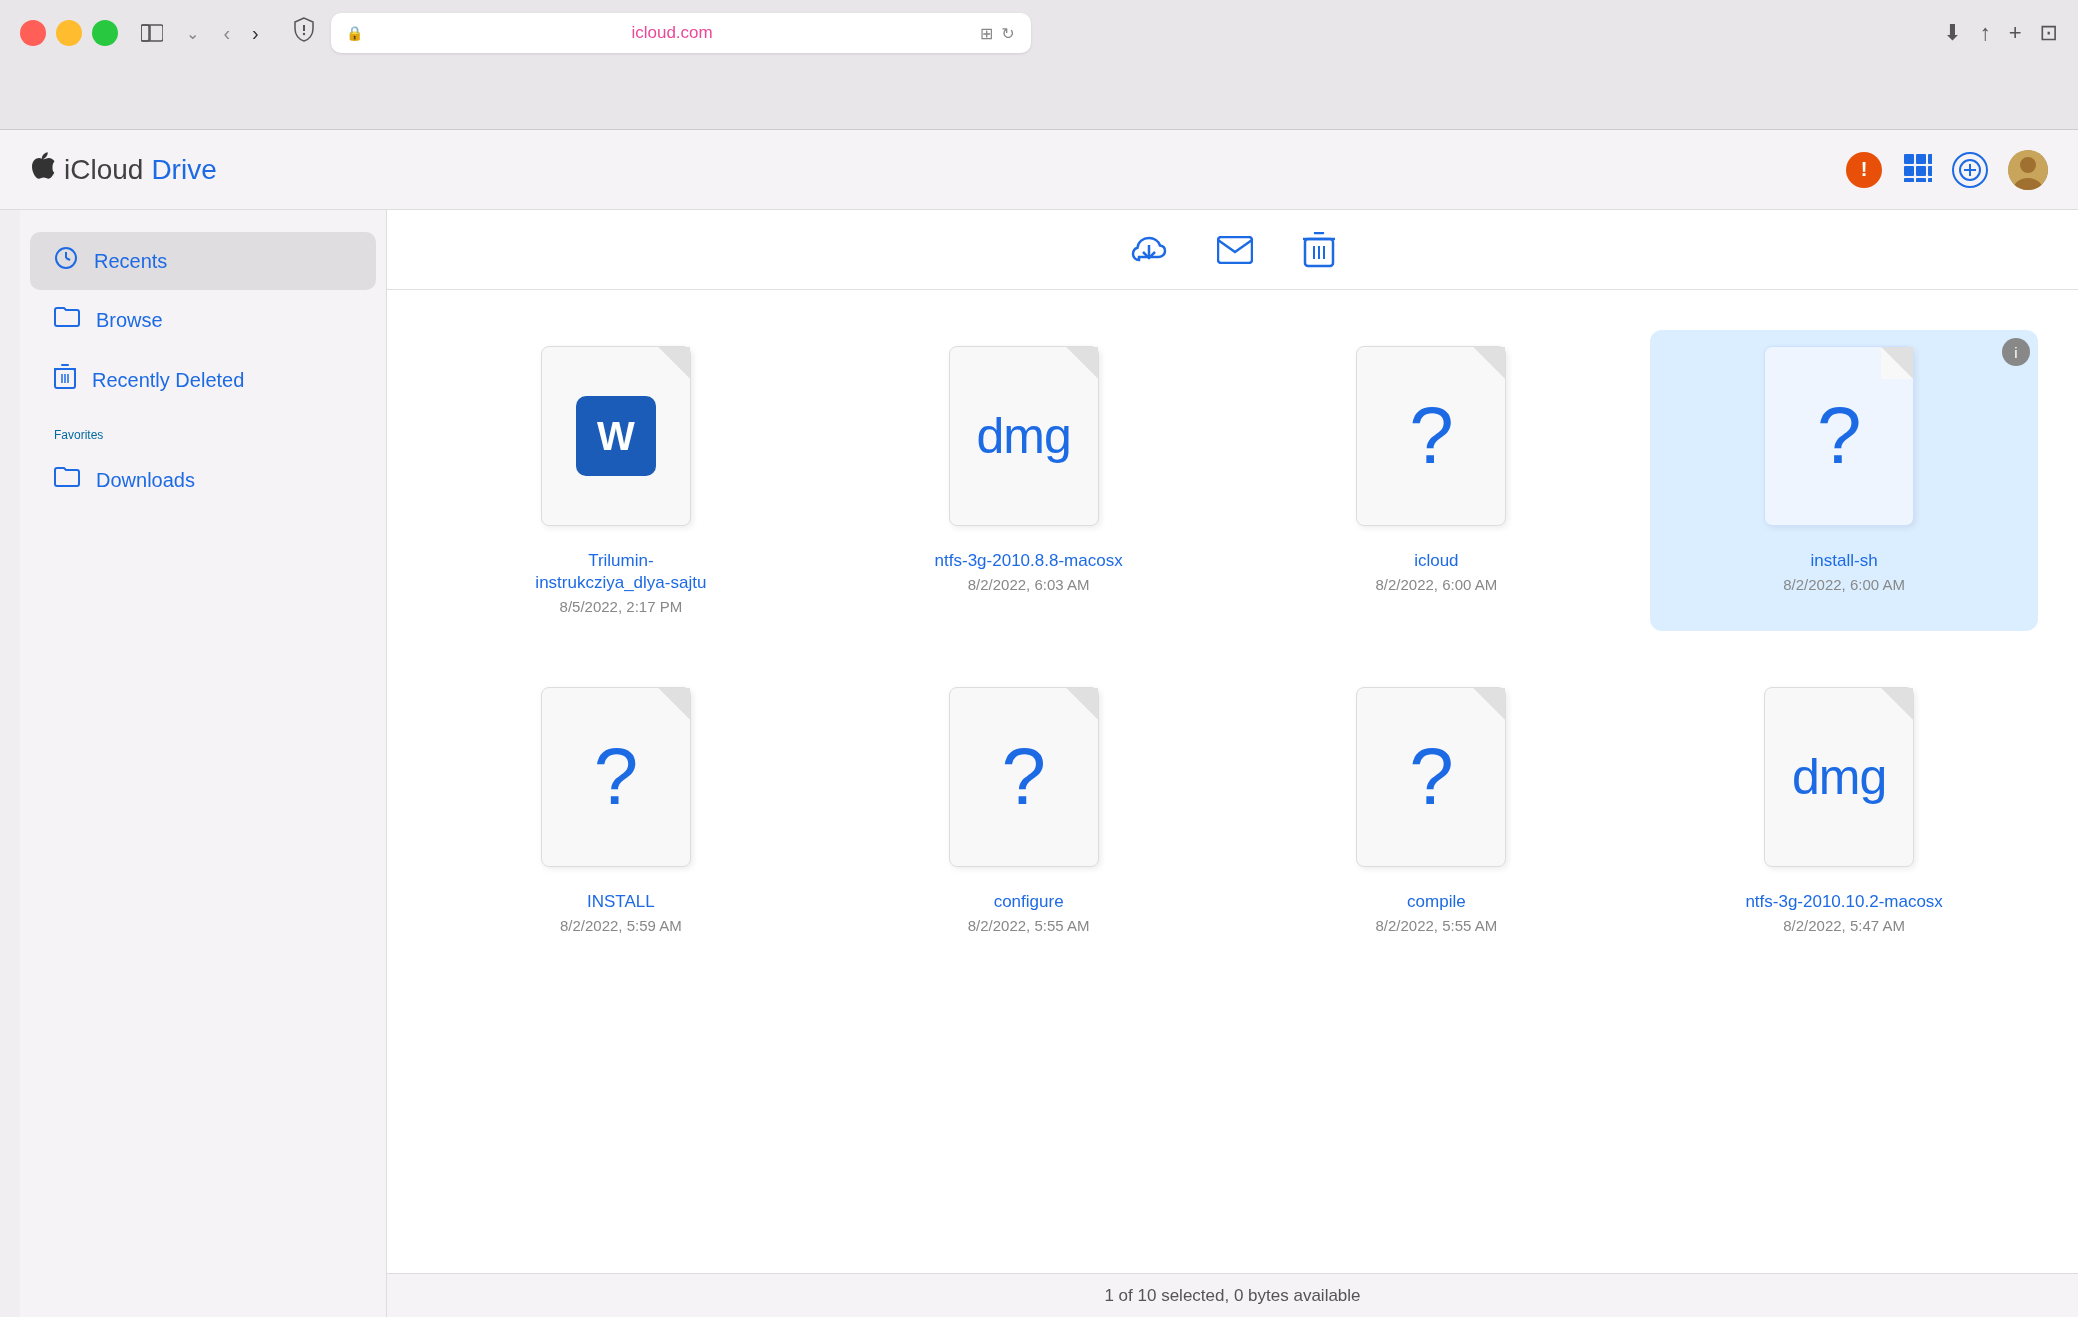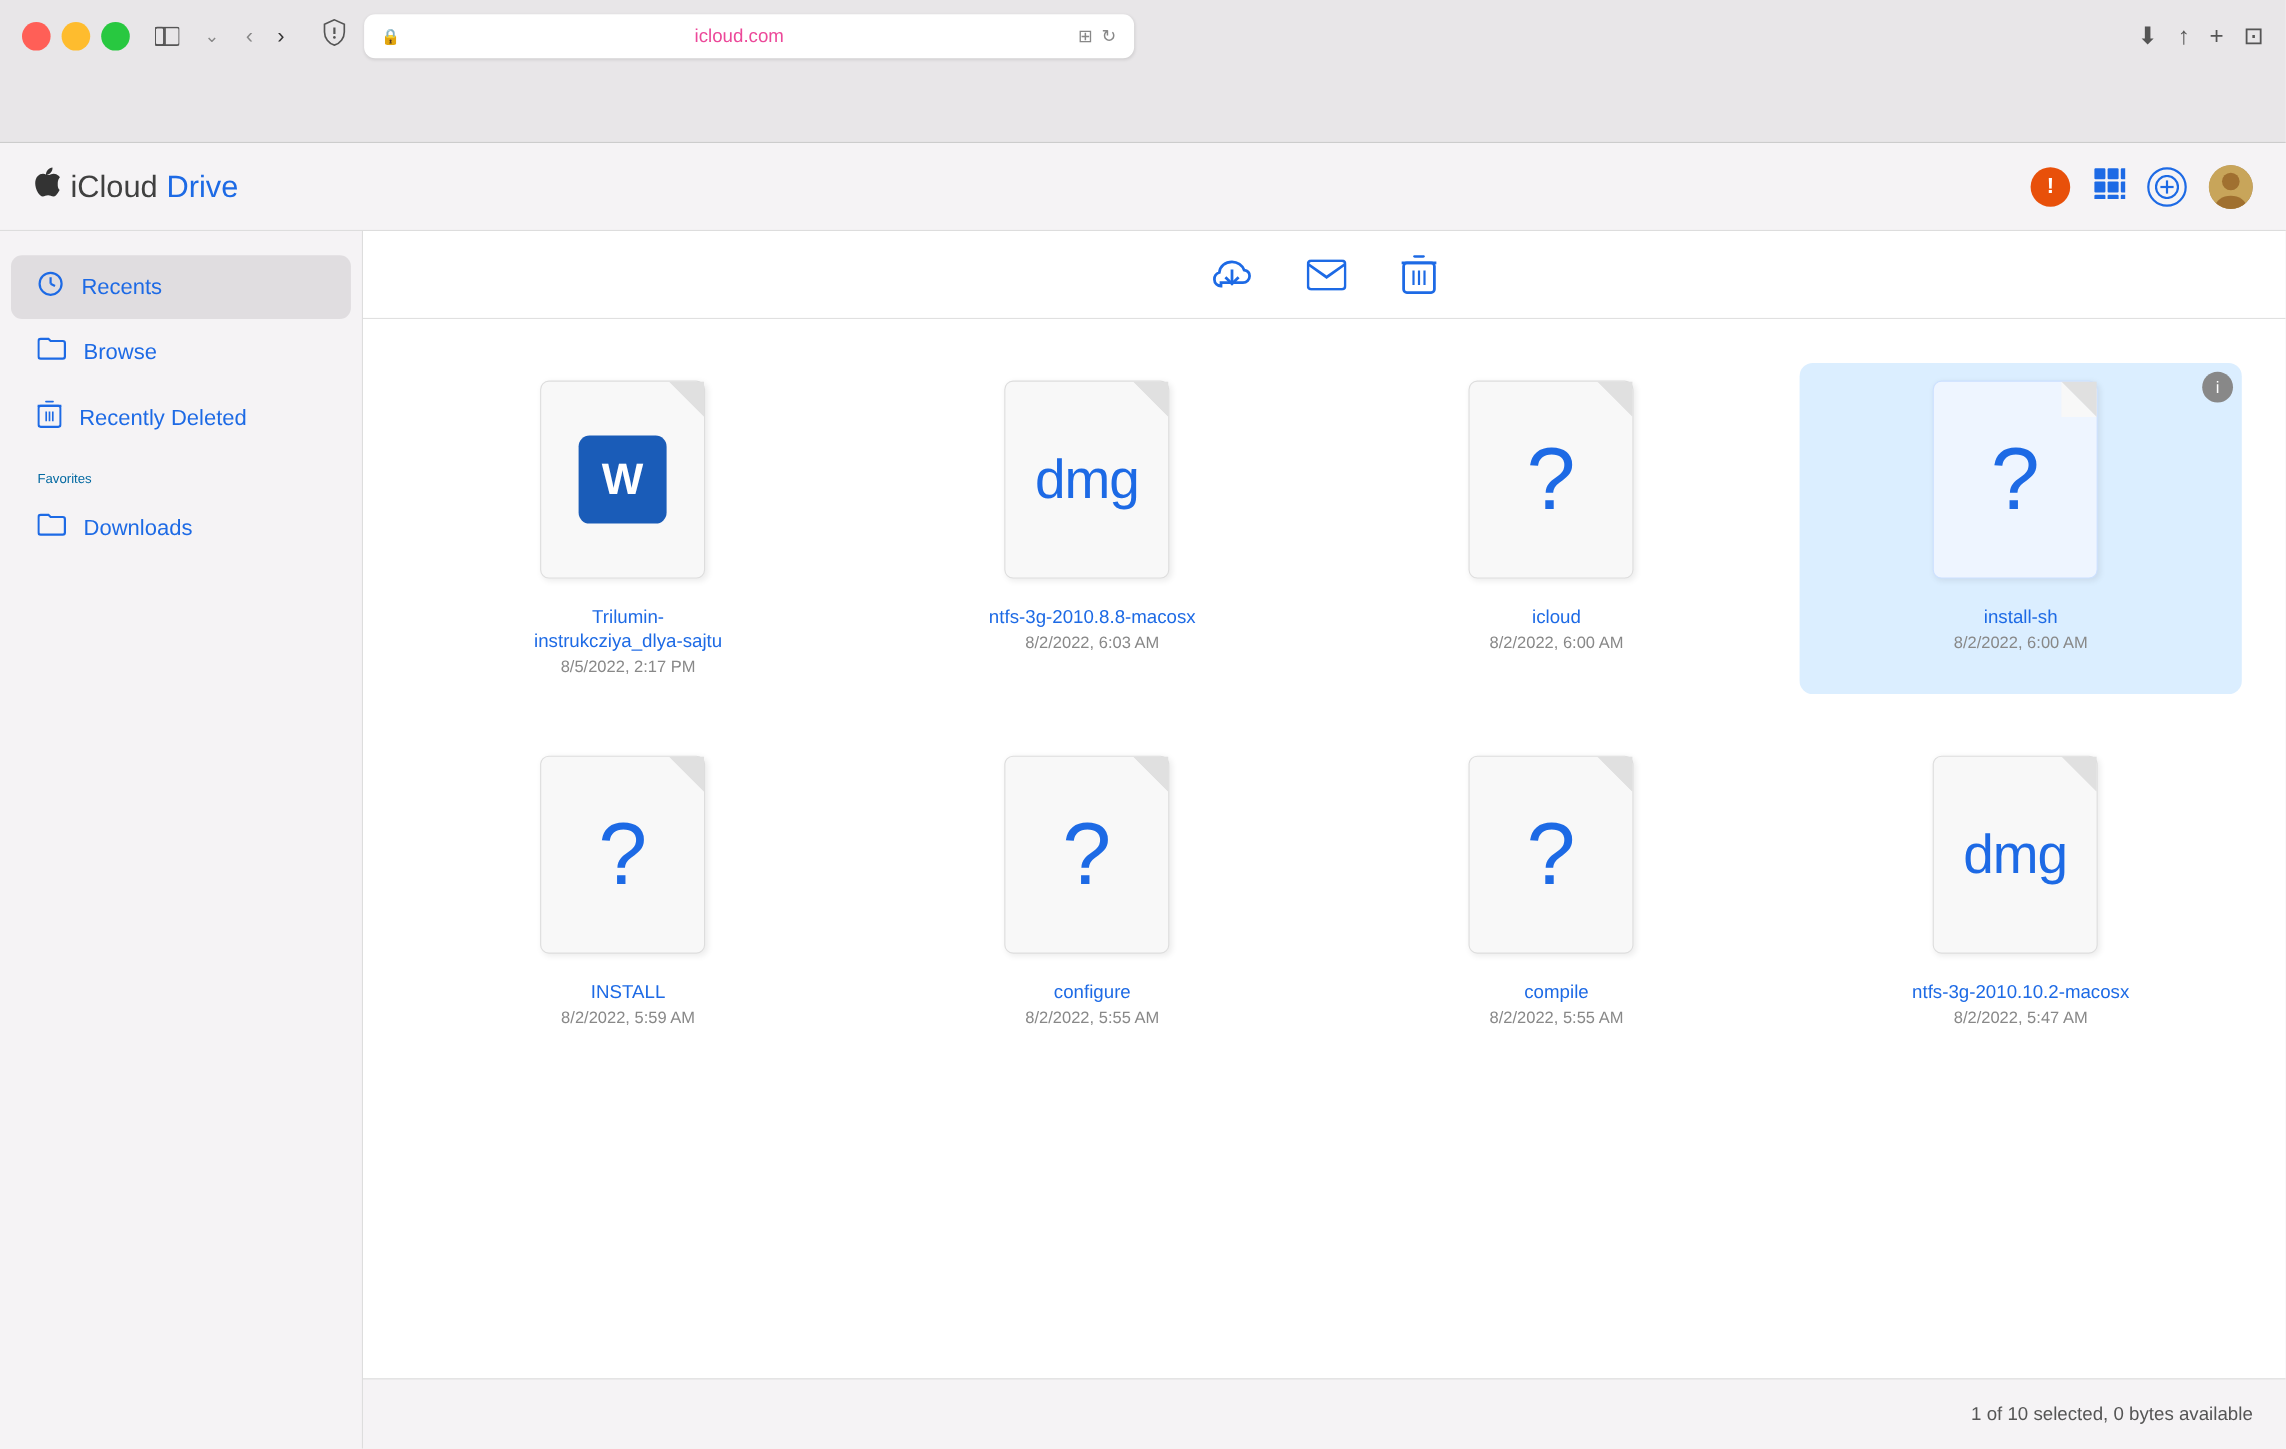--- a/index.html
+++ b/index.html
@@ -180,27 +180,28 @@
       cursor: pointer;
       overflow: hidden;
       display: flex;
       align-items: center;
       justify-content: center;
       font-size: 20px;
     }
 
     
     .sidebar {
-      width: 330px;
+      width: 367px;
       background: #f5f3f5;
       padding: 20px 0;
       border-right: 1px solid #ddd;
       margin-top: 80px;
       height: calc(1317px - 130px - 80px);
       flex-shrink: 0;
+      margin-left: 20px;
     }
     .sidebar-item {
       display: flex;
       align-items: center;
       gap: 16px;
       padding: 14px 24px;
       cursor: pointer;
       border-radius: 10px;
       margin: 2px 10px;
       font-size: 20px;
@@ -353,26 +354,26 @@
       line-height: 1.3;
     }
     .file-date {
       font-size: 15px;
       color: #888;
       margin-top: 4px;
     }
 
     
     .status-bar {
-      height: 64px;
+      height: 44px;
       background: #f5f3f5;
       border-top: 1px solid #ddd;
       display: flex;
       align-items: center;
-      justify-content: flex-end;
+      justify-content: center;
       padding: 0 30px;
       font-size: 17px;
       color: #555;
     }
   </style>
 </head>
 <body>
 
 <div class="browser-chrome">
   <div class="title-bar">

